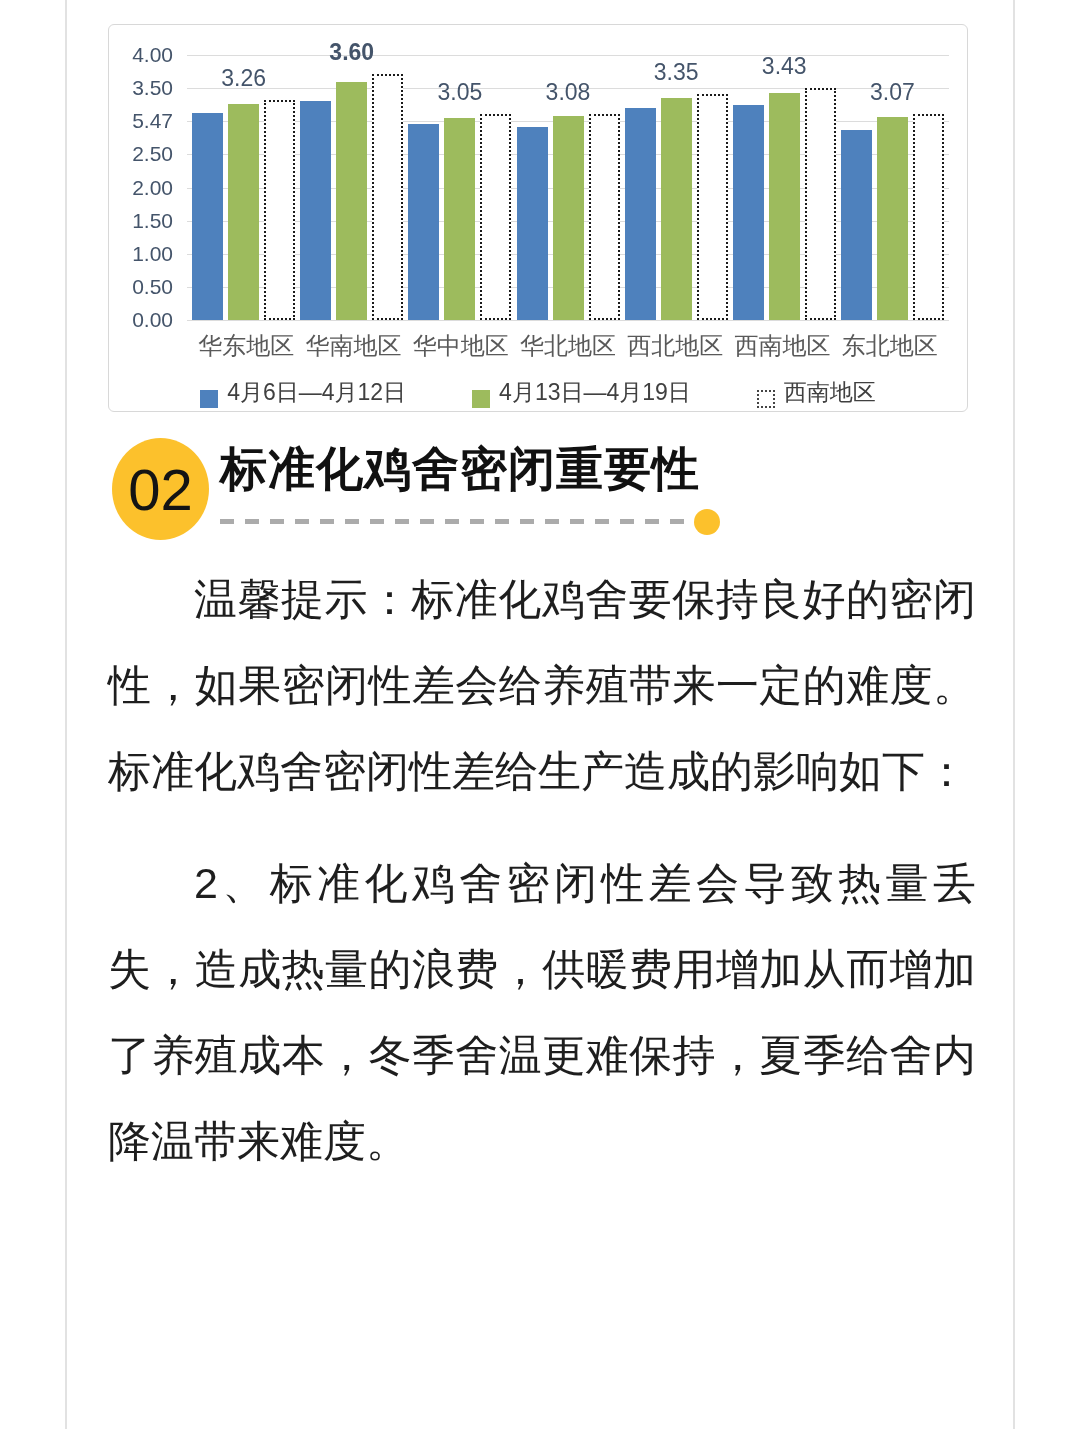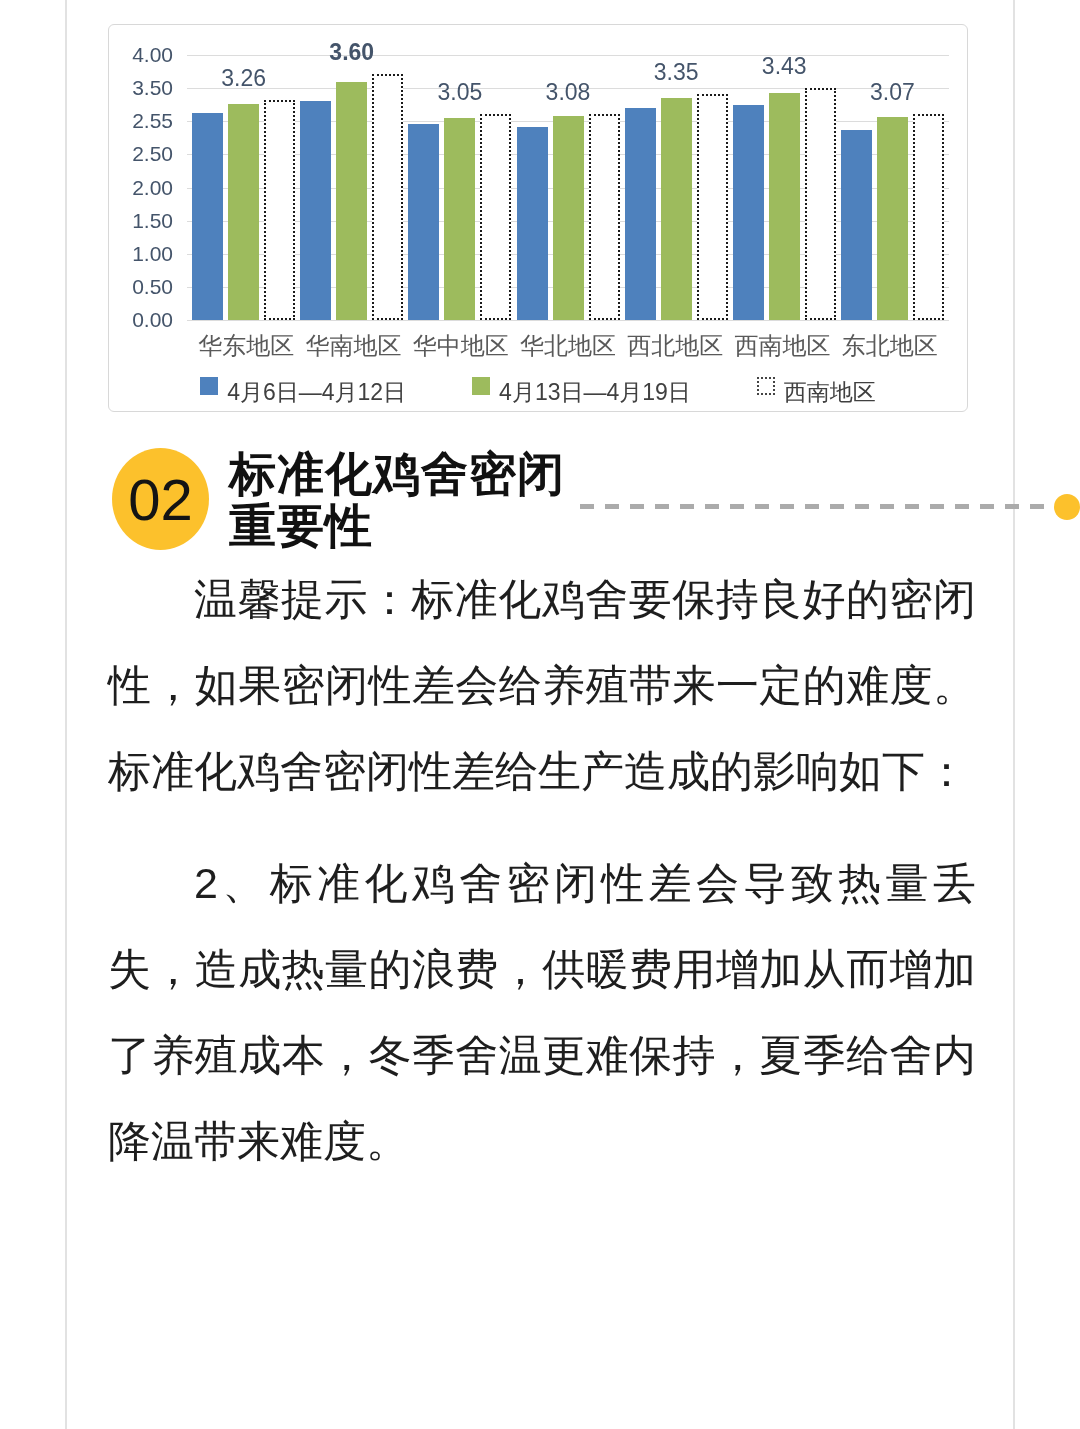--- a/index.html
+++ b/index.html
@@ -36,32 +36,32 @@
   }
   .xlabels {
     position:absolute; left:78px; right:18px; top:305px;
     display:flex; justify-content:space-evenly;
   }
   .xlabel { font-size:24px; color:#595959; }
   .legend {
     position:absolute; left:0; right:0; top:352px;
     display:flex; justify-content:center; gap:66px; align-items:center;
   }
-  .legend-item { display:flex; align-items:flex-start; gap:9px; font-size:23px; color:#404040; }
+  .legend-item { display:flex; align-items:flex-end; gap:9px; font-size:23px; color:#404040; }
   .swatch { width:18px; height:18px; }
   .swatch.dotted { background:#fff; border:2px dotted #444; }
 
   
-  .section-header { position:absolute; left:112px; top:448px; display:flex; align-items:flex-start; }
+  .section-header { position:absolute; left:112px; top:438px; display:flex; align-items:center; }
   .badge {
     width:97px; height:102px; border-radius:50%; background:#fcc12c;
     display:flex; align-items:center; justify-content:center; flex:0 0 auto;
   }
   .badge span { font-size:58px; color:#141414; }
-  .title-wrap { margin-left:20px; display:flex; }
+  .title-wrap { margin-left:11px; display:flex; flex-direction:column; }
   .section-title { font-size:47px; font-weight:700; color:#111; letter-spacing:1px; line-height:1.1; }
   .dash-row { display:flex; align-items:center; margin-top:14px; }
   .dash-line {
     width:470px; height:5px;
     background:repeating-linear-gradient(90deg,#ababab 0 14px,transparent 14px 25px);
   }
   .yellow-dot { width:26px; height:26px; border-radius:50%; background:#fcc12c; margin-left:4px; }
 
   
   .body-text { position:absolute; left:108px; top:556px; width:868px; }
@@ -77,21 +77,21 @@
 <div class="side-rule left"></div>
 <div class="side-rule right"></div>
 
 <div class="chart-card">
   <div class="plot" id="plot">
       <div class="gridline" style="top: 0%;"></div>
       <div class="ytick" style="top: 0%;">4.00</div>
       <div class="gridline" style="top: 12.5%;"></div>
       <div class="ytick" style="top: 12.5%;">3.50</div>
       <div class="gridline" style="top: 25%;"></div>
-      <div class="ytick" style="top: 25%;">2.55</div>
+      <div class="ytick" style="top: 25%;">5.47</div>
       <div class="gridline" style="top: 37.5%;"></div>
       <div class="ytick" style="top: 37.5%;">2.50</div>
       <div class="gridline" style="top: 50%;"></div>
       <div class="ytick" style="top: 50%;">2.00</div>
       <div class="gridline" style="top: 62.5%;"></div>
       <div class="ytick" style="top: 62.5%;">1.50</div>
       <div class="gridline" style="top: 75%;"></div>
       <div class="ytick" style="top: 75%;">1.00</div>
       <div class="gridline" style="top: 87.5%;"></div>
       <div class="ytick" style="top: 87.5%;">0.50</div>

